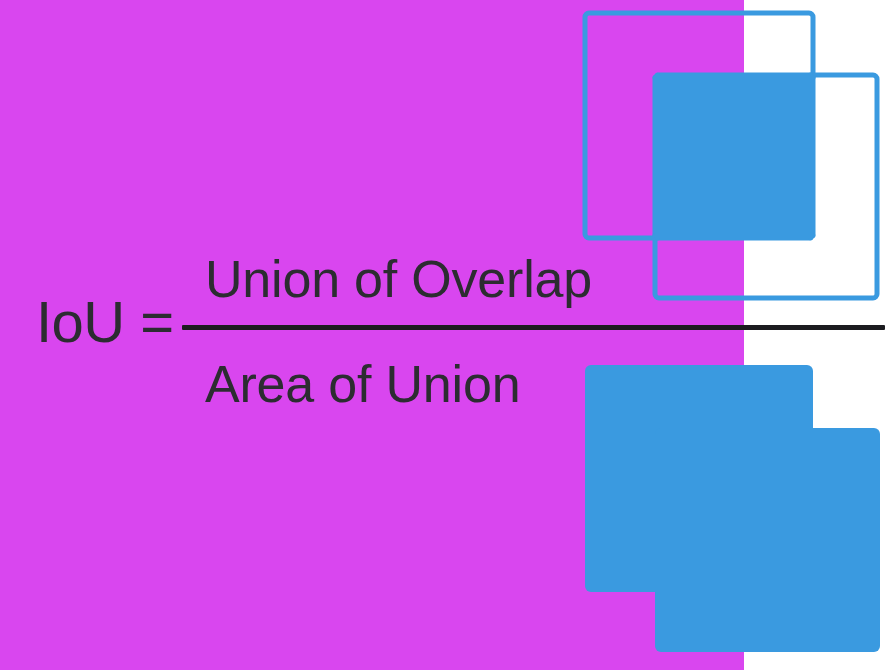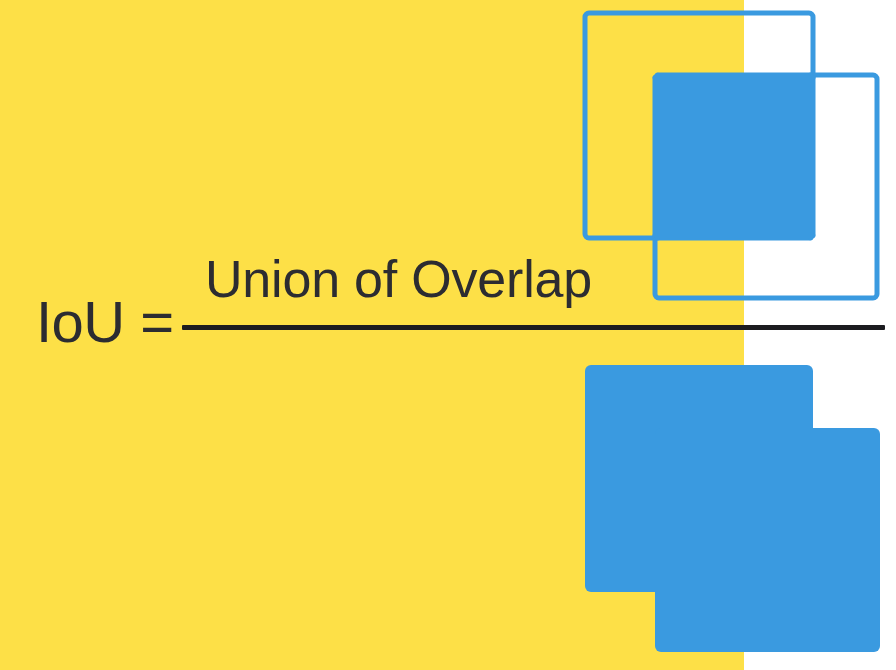--- a/index.html
+++ b/index.html
@@ -16,21 +16,21 @@
     font-family: "Liberation Sans", sans-serif;
     -webkit-font-smoothing: antialiased;
   }
 
   #stage {
     position: absolute;
     left: 0;
     top: 0;
     width: 744px;
     height: 670px;
-    background: #fde047;
+    background: #d946ef;
   }
 
   
   .formula-lhs {
     position: absolute;
     left: 36px;
     top: 293px;
     font-size: 58px;
     line-height: 58px;
     letter-spacing: -0.5px;
@@ -97,20 +97,21 @@
 <body>
 
 <div id="stage">
 
   <div class="formula-lhs">IoU =</div>
 
   <div class="numerator">Union of Overlap</div>
 
   <div class="fraction-bar"></div>
 
+  <div class="denominator">Area of Union</div>
 
   <div class="diagram" id="overlap-diagram">
     <svg viewBox="0 0 326 320" xmlns="http://www.w3.org/2000/svg">
 
       <rect x="85" y="75" width="158" height="163" rx="5" ry="5" fill="#3a9ae0"></rect>
 
       <rect x="15" y="13" width="228" height="225" rx="4" ry="4" fill="none" stroke="#3a9ae0" stroke-width="5"></rect>
 
       <rect x="85" y="75" width="222" height="223" rx="4" ry="4" fill="none" stroke="#3a9ae0" stroke-width="5"></rect>
 

